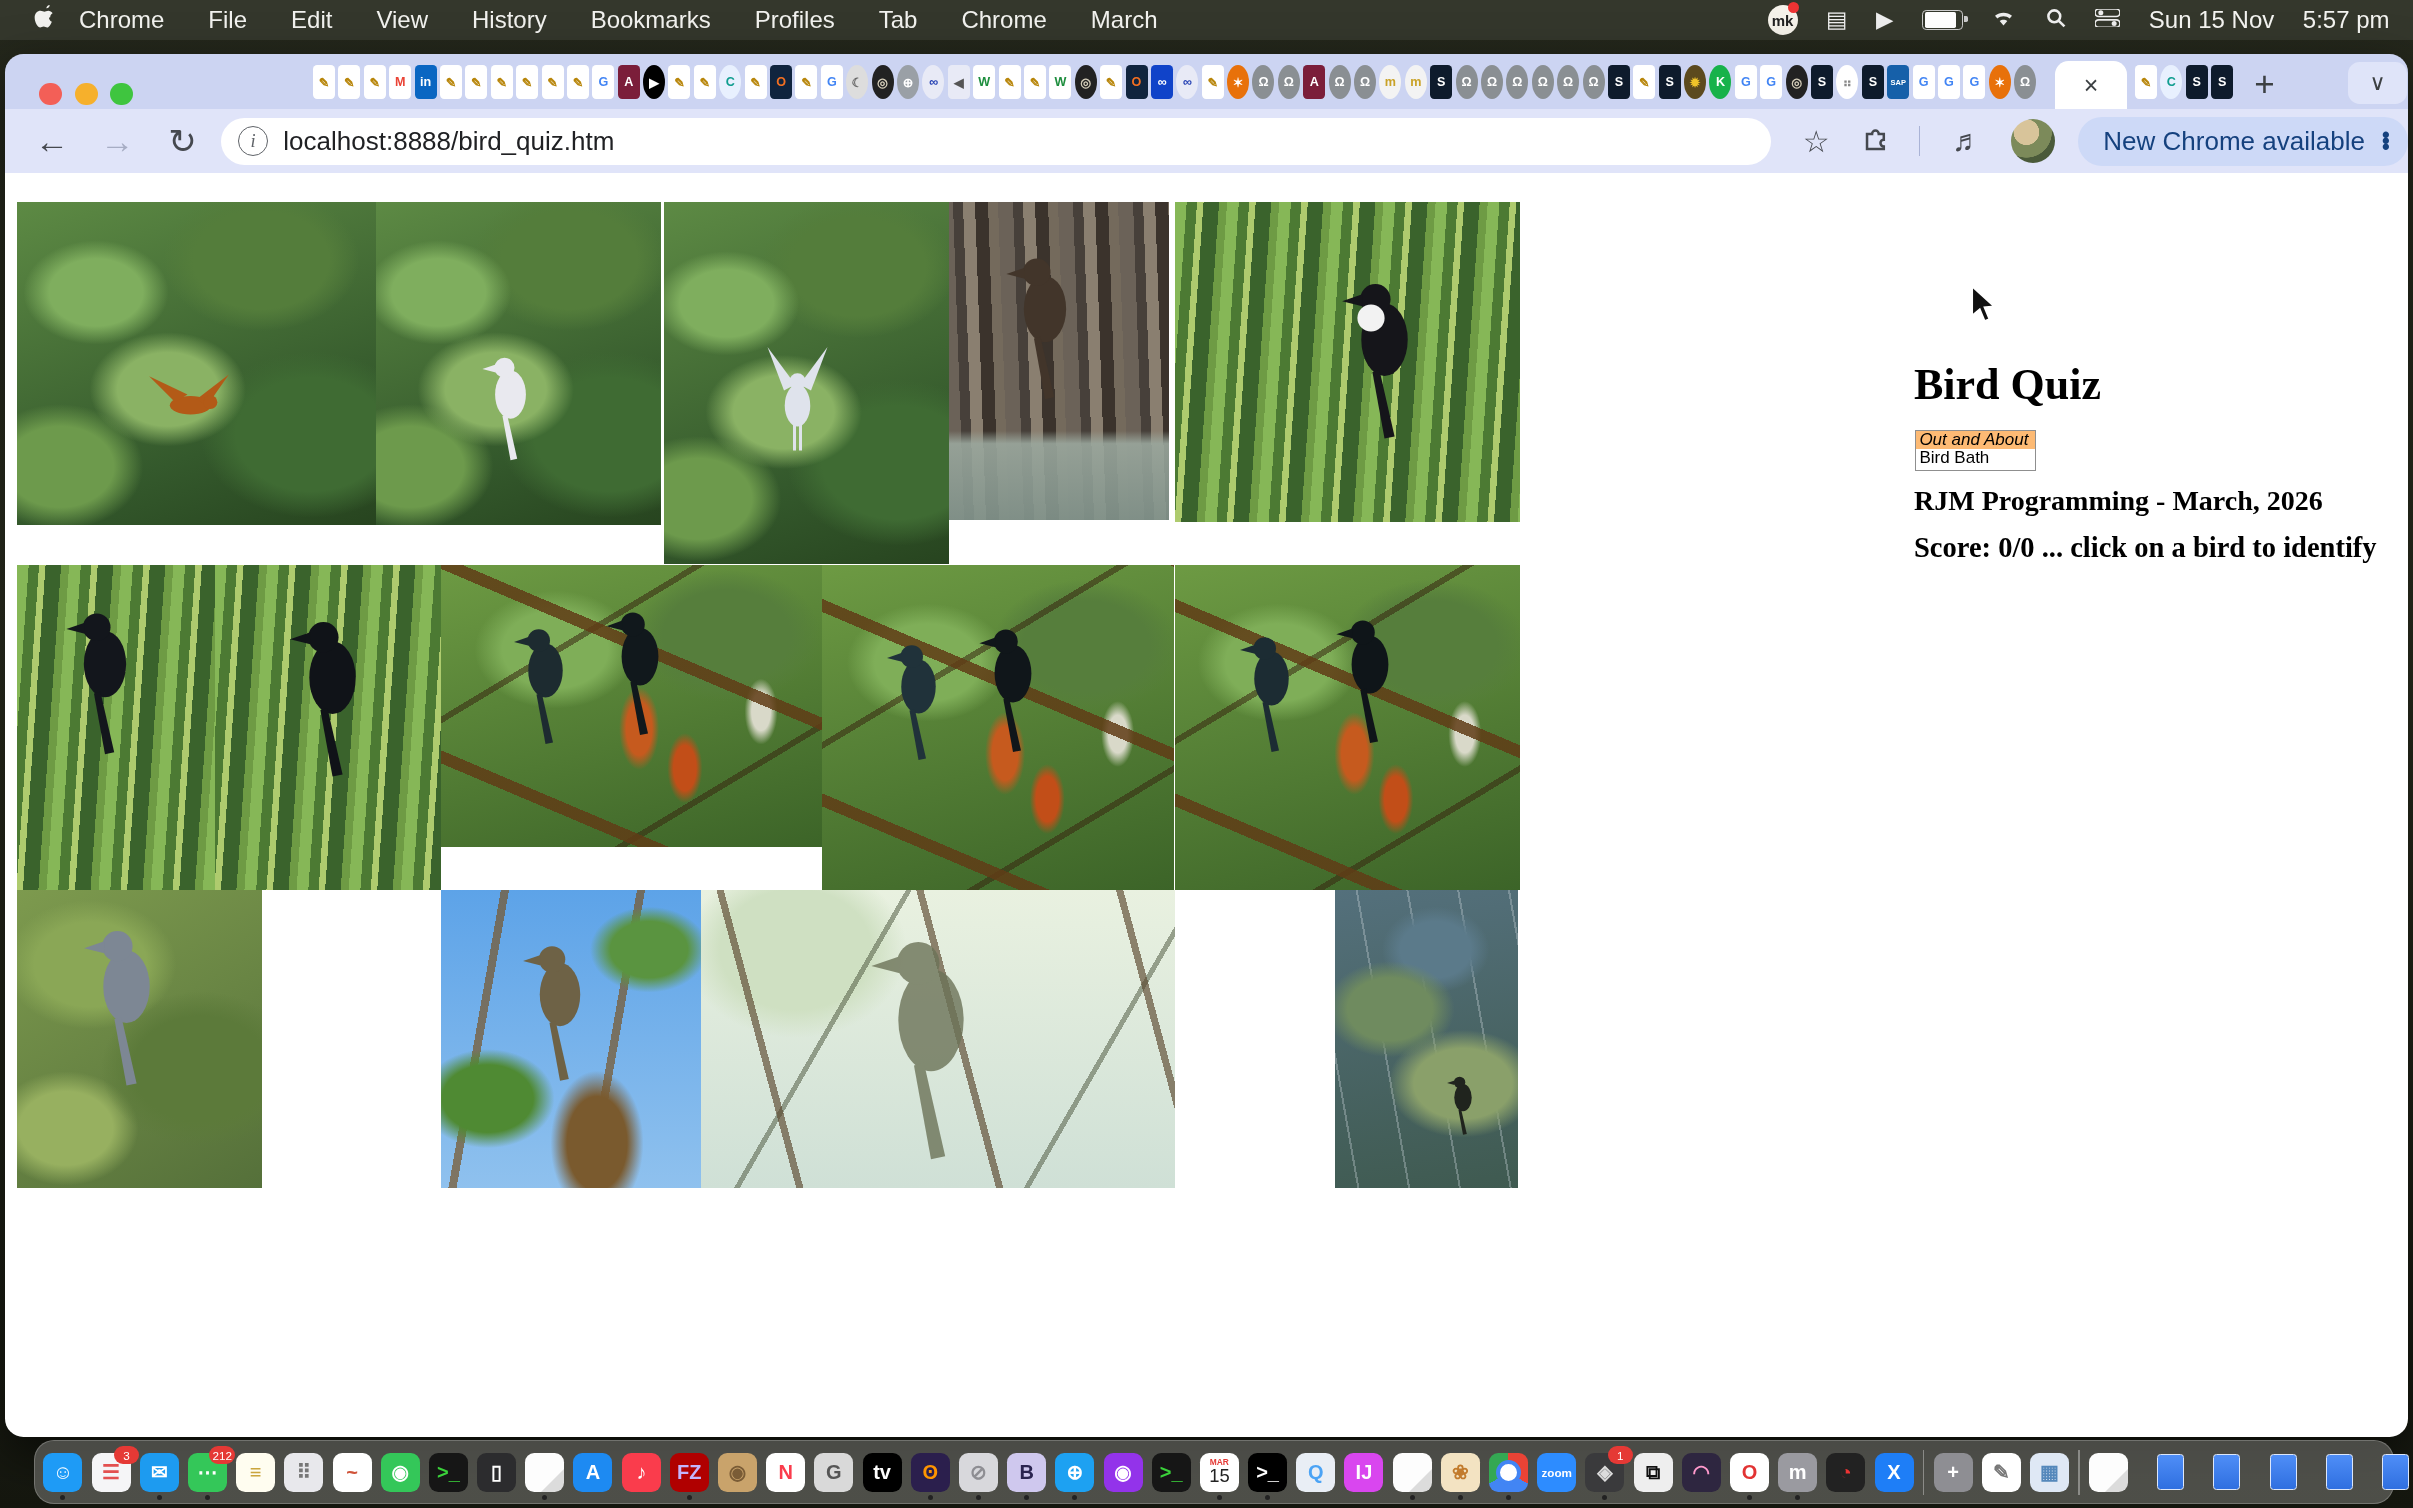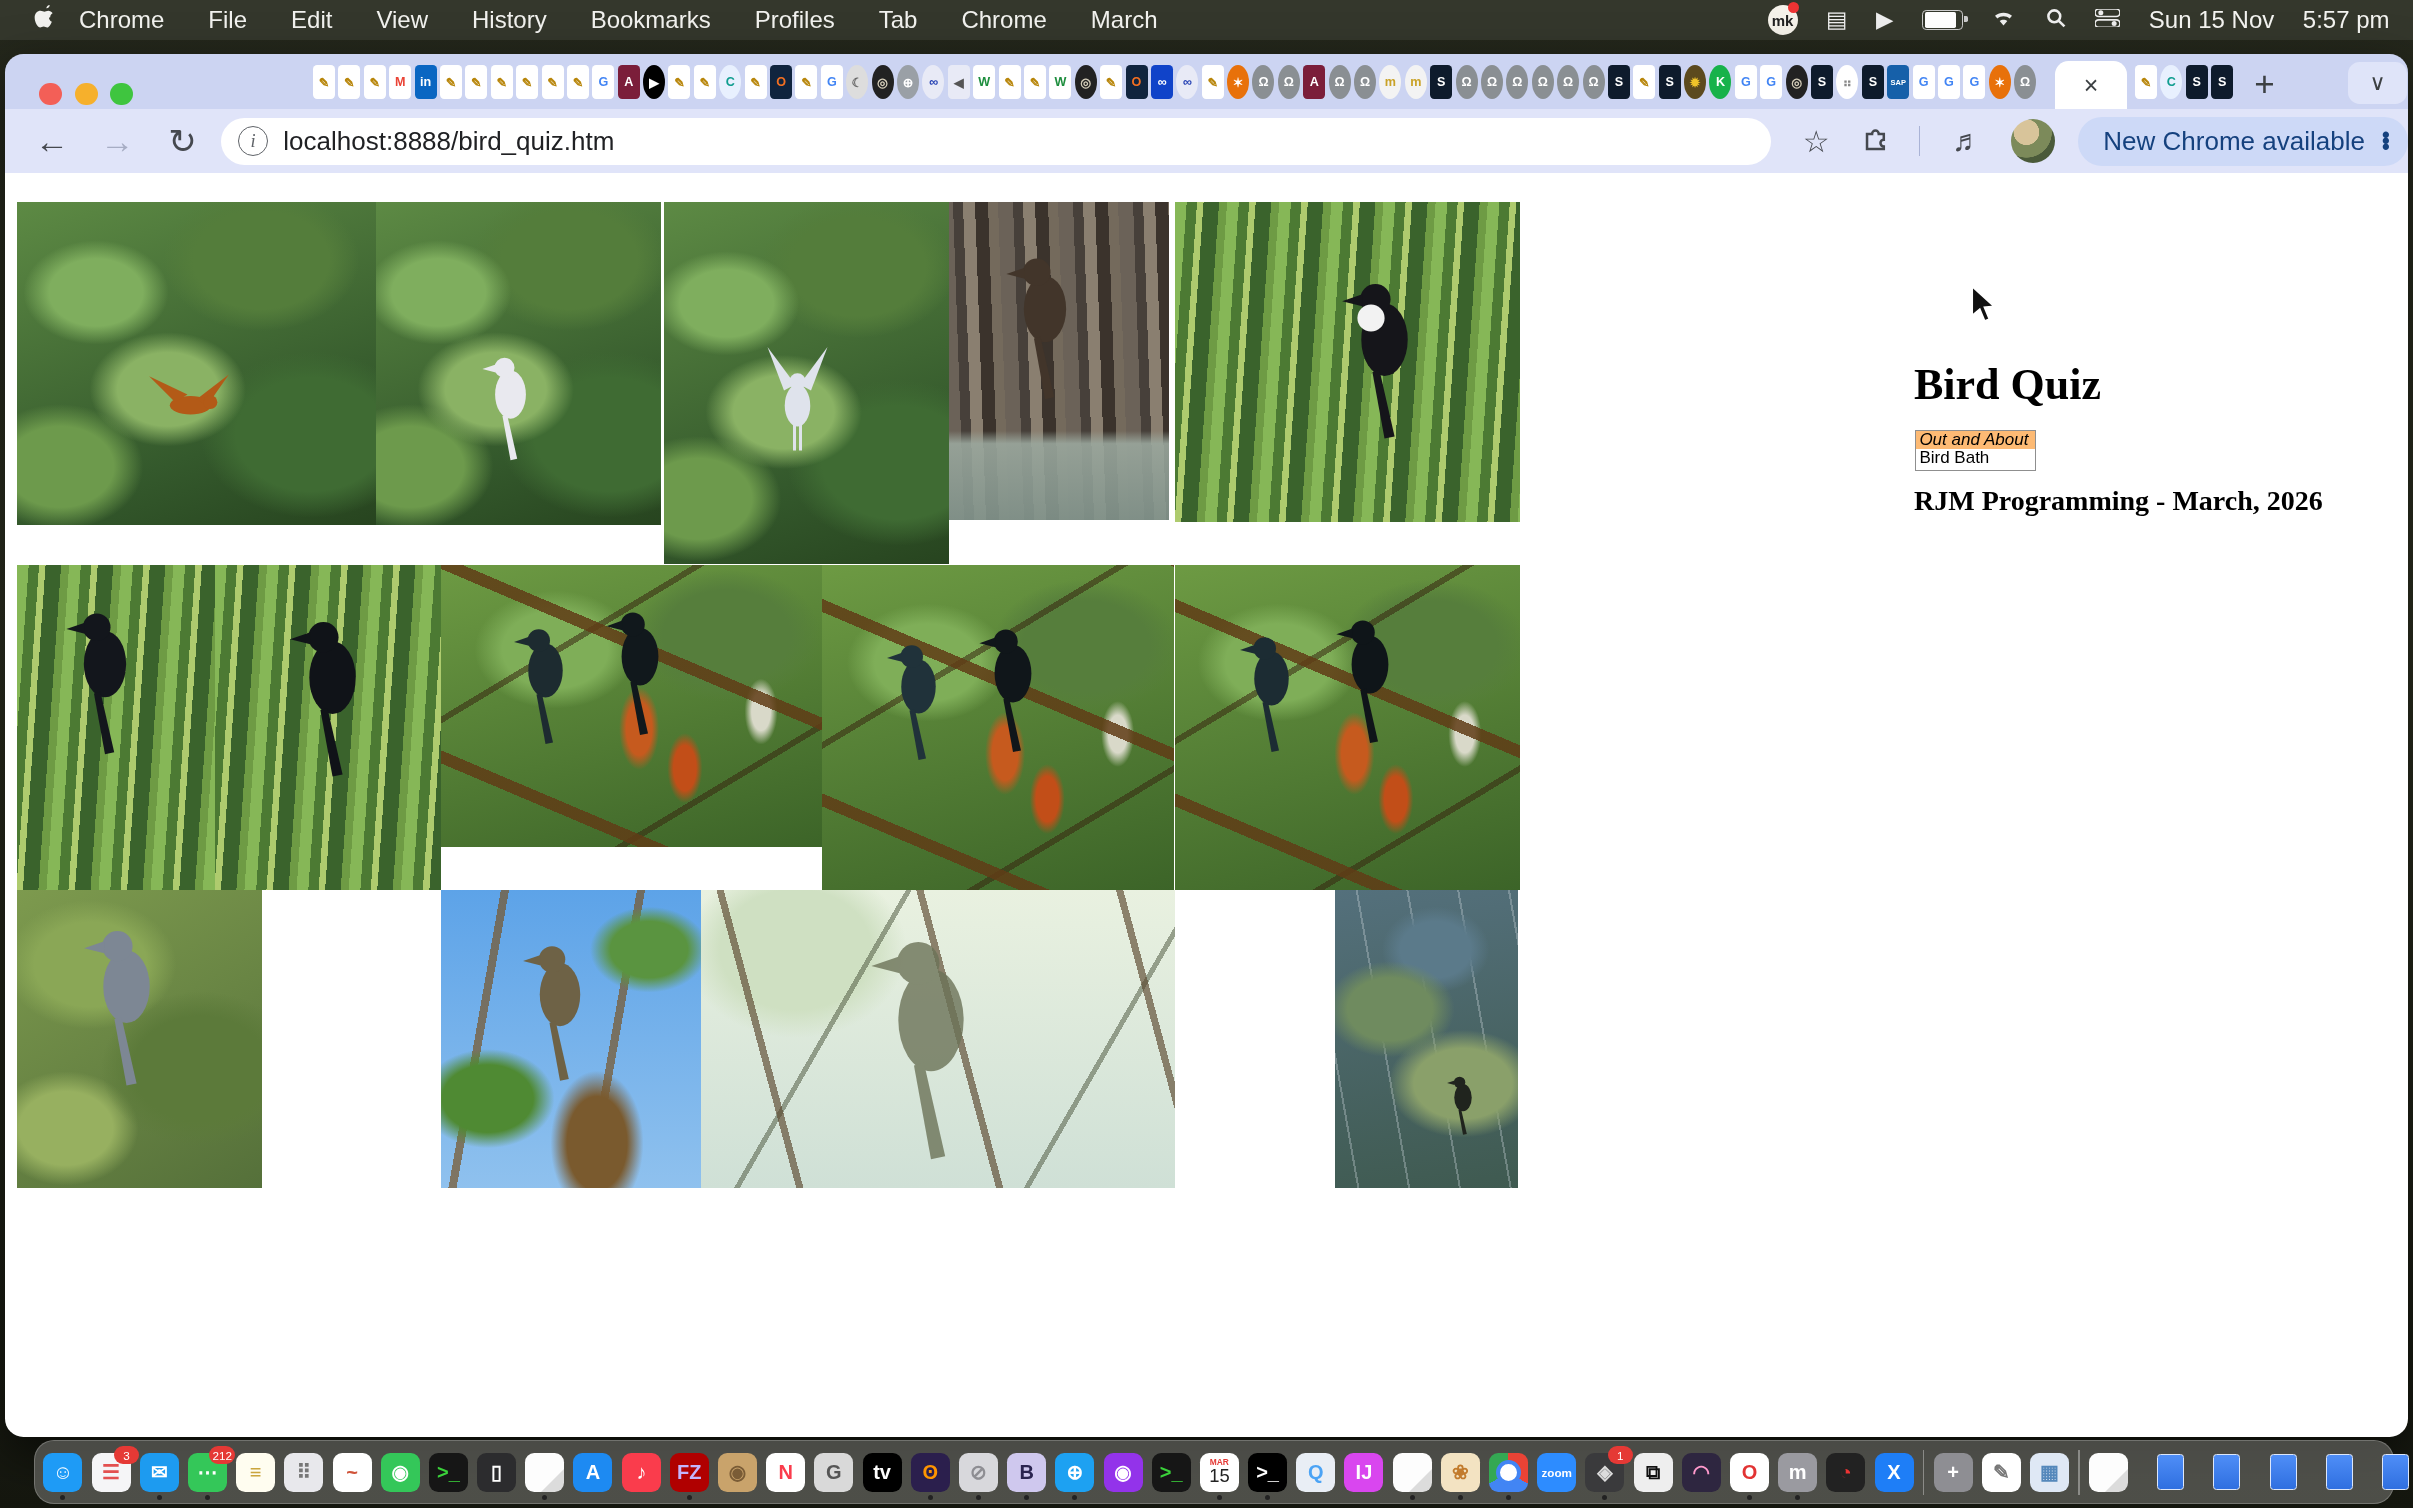--- a/index.html
+++ b/index.html
@@ -401,20 +401,21 @@
           <use href="#b-perch" fill="#20241e"></use>
         </svg>
       </div>
 
     <div id="pg-title">Bird Quiz</div>
     <div id="listbox">
       <div class="opt sel">Out and About</div>
       <div class="opt">Bird Bath</div>
     </div>
     <div id="pg-byline">RJM Programming - March, 2026</div>
+    <div id="pg-score">Score: 0/0 ... click on a bird to identify</div>
   </div>
 </div>
 
 <div id="cursor">
   <svg width="34" height="39" viewBox="0 0 24 28">
     <polygon points="2,1 2,22 7.5,17.5 11,26 14.5,24.5 11,16 18,15.5" fill="#111" stroke="#fff" stroke-width="1.4"></polygon>
   </svg>
 </div>
 
 <div id="dock">

